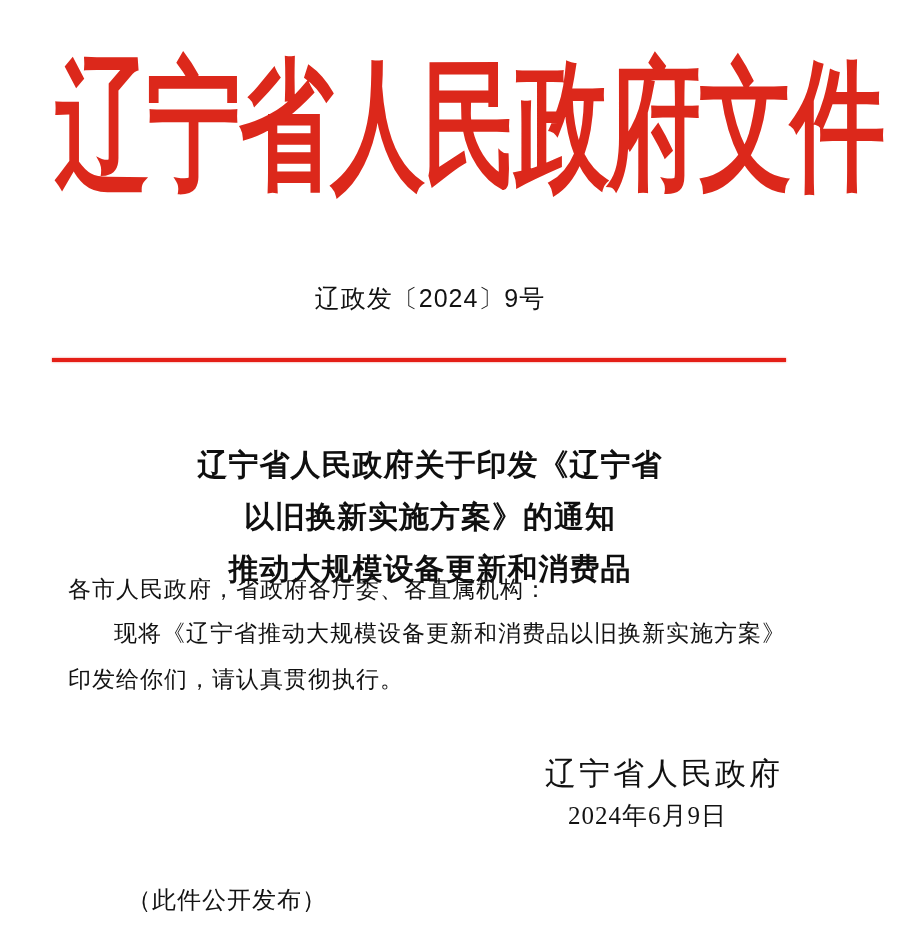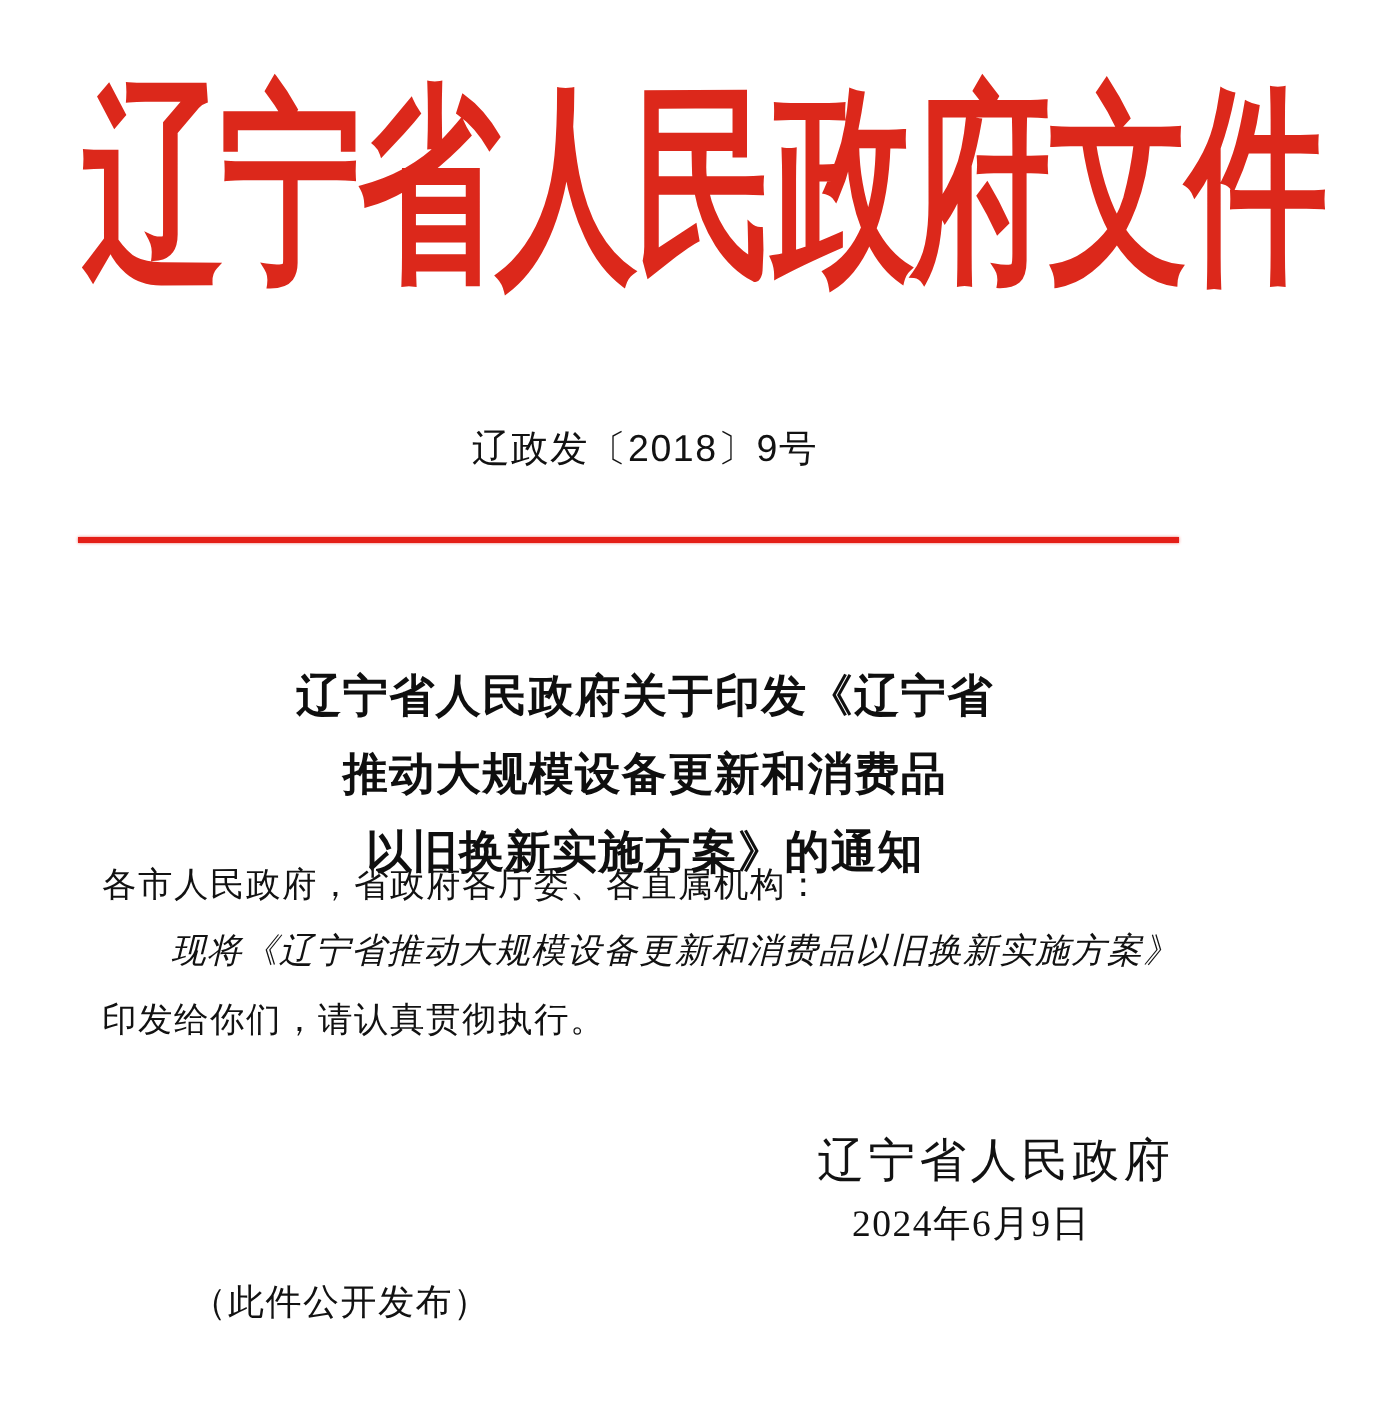--- a/index.html
+++ b/index.html
@@ -76,63 +76,63 @@
     letter-spacing: 1px;
     white-space: nowrap;
   }
   .body-line {
     position: absolute;
     left: 68px;
     font-size: 23px;
     letter-spacing: 1px;
     white-space: nowrap;
   }
-  .body-line.first { top: 618px; padding-left: 46px; font-style: italic; }
+  .body-line.first { top: 618px; padding-left: 46px; }
   .body-line.second { top: 664px; text-align: right; }
   .signature {
     position: absolute;
     top: 753px;
     left: 545px;
     font-size: 31px;
     letter-spacing: 3px;
     white-space: nowrap;
   }
   .date {
     position: absolute;
     top: 799px;
     left: 568px;
     font-size: 25px;
     letter-spacing: 1px;
     white-space: nowrap;
     font-family: Liberation Serif, serif;
   }
   .footnote {
     position: absolute;
-    top: 852px;
+    top: 884px;
     left: 127px;
     font-size: 24px;
     letter-spacing: 1px;
     white-space: nowrap;
   }
 </style>
 </head>
 <body>
 
 <div class="page">
 
   <div class="masthead">辽宁省人民政府文件</div>
 
-  <div class="doc-number">辽政发〔2018〕9号</div>
+  <div class="doc-number">辽政发〔2024〕9号</div>
 
   <div class="red-divider"></div>
 
   <div class="title">
     <div class="title-line">辽宁省人民政府关于印发《辽宁省</div>
+    <div class="title-line">以旧换新实施方案》的通知</div>
     <div class="title-line">推动大规模设备更新和消费品</div>
-    <div class="title-line">以旧换新实施方案》的通知</div>
   </div>
 
   <div class="salutation">各市人民政府，省政府各厅委、各直属机构：</div>
 
   <div class="body-line first">现将《辽宁省推动大规模设备更新和消费品以旧换新实施方案》</div>
 
   <div class="body-line second">印发给你们，请认真贯彻执行。</div>
 
   <div class="signature">辽宁省人民政府</div>
 

